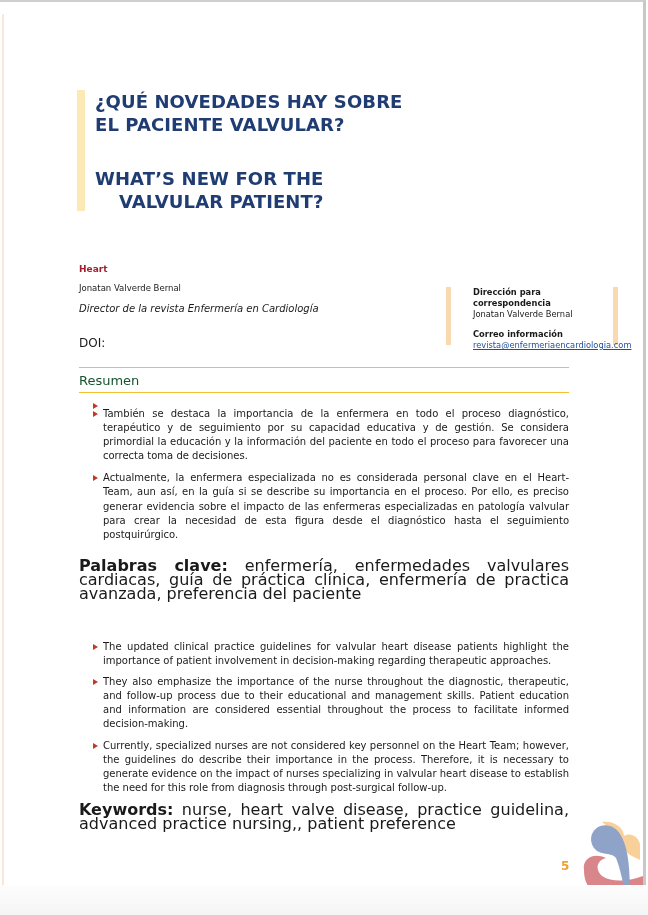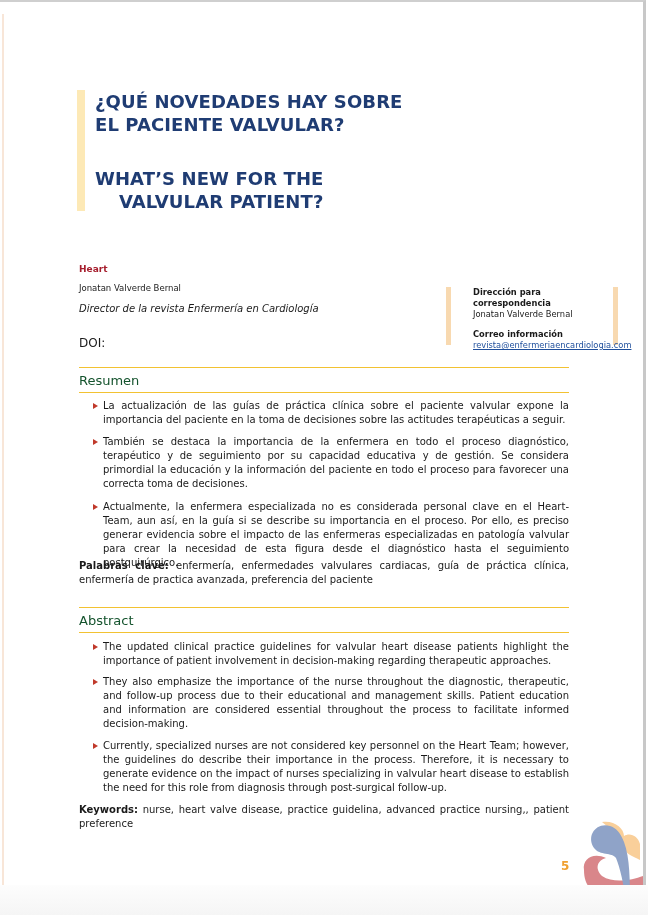--- a/index.html
+++ b/index.html
@@ -66,21 +66,21 @@
   }
   .bullets.es { top: 397px; }
   .bullets.en { top: 638px; }
   .bullets li { position: relative; padding-left: 10px; margin-bottom: 8px; }
   .bullets.en li { margin-bottom: 7px; }
   .bullets li .marker {
     position: absolute; left: 0; top: 4px; width: 0; height: 0;
     border-left: 5px solid #c0392b; border-top: 3px solid transparent; border-bottom: 3px solid transparent;
   }
   .keywords {
-    position: absolute; left: 79px; width: 490px; font-size: 10px; line-height: 14.1px; text-align: justify;
+    position: absolute; left: 79px; width: 490px; font-size: 16px; line-height: 14.1px; text-align: justify;
   }
   .keywords.es { top: 557px; }
   .keywords.en { top: 801px; }
   .keywords b { font-weight: bold; }
 
   .page-num {
     position: absolute; left: 561px; top: 857px; font-size: 12px; font-weight: bold; color: #f0a030;
   }
   .logo { position: absolute; left: 580px; top: 812px; width: 63px; height: 92px; }
 </style>
@@ -108,29 +108,28 @@
   <div class="corr-box">
     <div class="lbl">Dirección para correspondencia</div>
     <div>Jonatan Valverde Bernal</div>
     <div class="gap"></div>
     <div class="lbl">Correo información</div>
     <a>revista@enfermeriaencardiologia.com</a>
   </div>
 
   <div class="section-head resumen">Resumen</div>
   <ul class="bullets es">
-    <li><span class="marker"></span><span>La actualización de las guías de práctica clínica sobre el paciente valvular expone la importancia del paciente en la toma de decisiones sobre las actitudes terapéuticas a seguir.</span></li>
+    <li><span class="marker"></span></li>
     <li><span class="marker"></span><span>También se destaca la importancia de la enfermera en todo el proceso diagnóstico, terapéutico y de seguimiento por su capacidad educativa y de gestión. Se considera primordial la educación y la información del paciente en todo el proceso para favorecer una correcta toma de decisiones.</span></li>
     <li><span class="marker"></span><span>Actualmente, la enfermera especializada no es considerada personal clave en el Heart-Team, aun así, en la guía si se describe su importancia en el proceso. Por ello, es preciso generar evidencia sobre el impacto de las enfermeras especializadas en patología valvular para crear la necesidad de esta figura desde el diagnóstico hasta el seguimiento postquirúrgico.</span></li>
   </ul>
   <div class="keywords es">
     <b>Palabras clave:</b><span> enfermería, enfermedades valvulares cardiacas, guía de práctica clínica, enfermería de practica avanzada, preferencia del paciente</span>
   </div>
 
-  <div class="section-head abstract">Abstract</div>
   <ul class="bullets en">
     <li><span class="marker"></span><span>The updated clinical practice guidelines for valvular heart disease patients highlight the importance of patient involvement in decision-making regarding therapeutic approaches.</span></li>
     <li><span class="marker"></span><span>They also emphasize the importance of the nurse throughout the diagnostic, therapeutic, and follow-up process due to their educational and management skills. Patient education and information are considered essential throughout the process to facilitate informed decision-making.</span></li>
     <li><span class="marker"></span><span>Currently, specialized nurses are not considered key personnel on the Heart Team; however, the guidelines do describe their importance in the process. Therefore, it is necessary to generate evidence on the impact of nurses specializing in valvular heart disease to establish the need for this role from diagnosis through post-surgical follow-up.</span></li>
   </ul>
   <div class="keywords en">
     <b>Keywords:</b><span> nurse, heart valve disease, practice guidelina, advanced practice nursing,, patient preference</span>
   </div>
 
   <div class="page-num">5</div>

